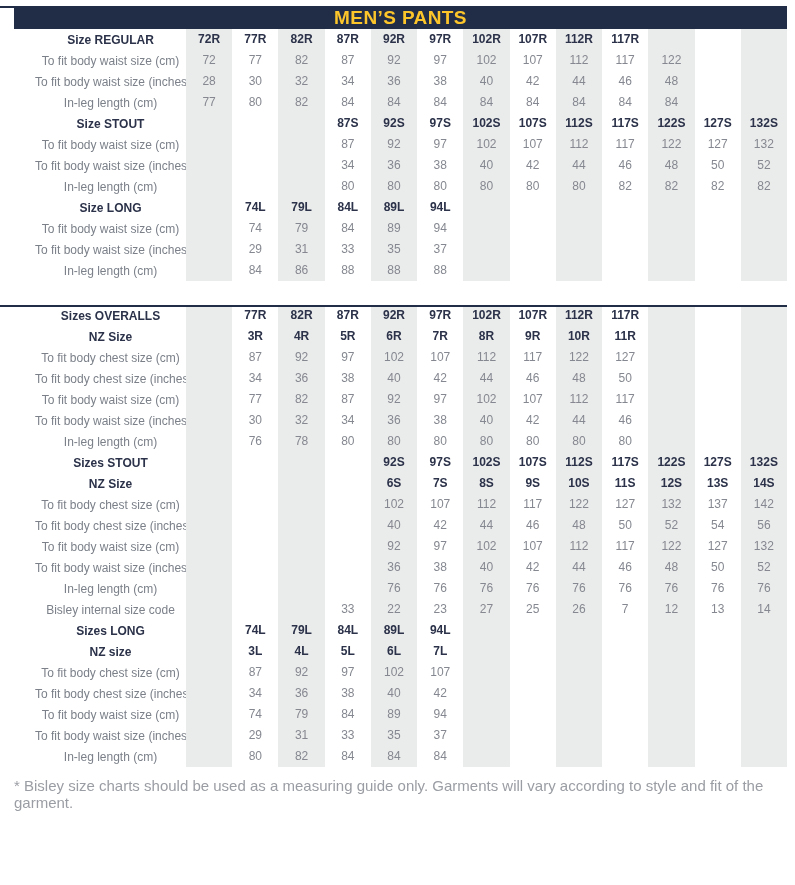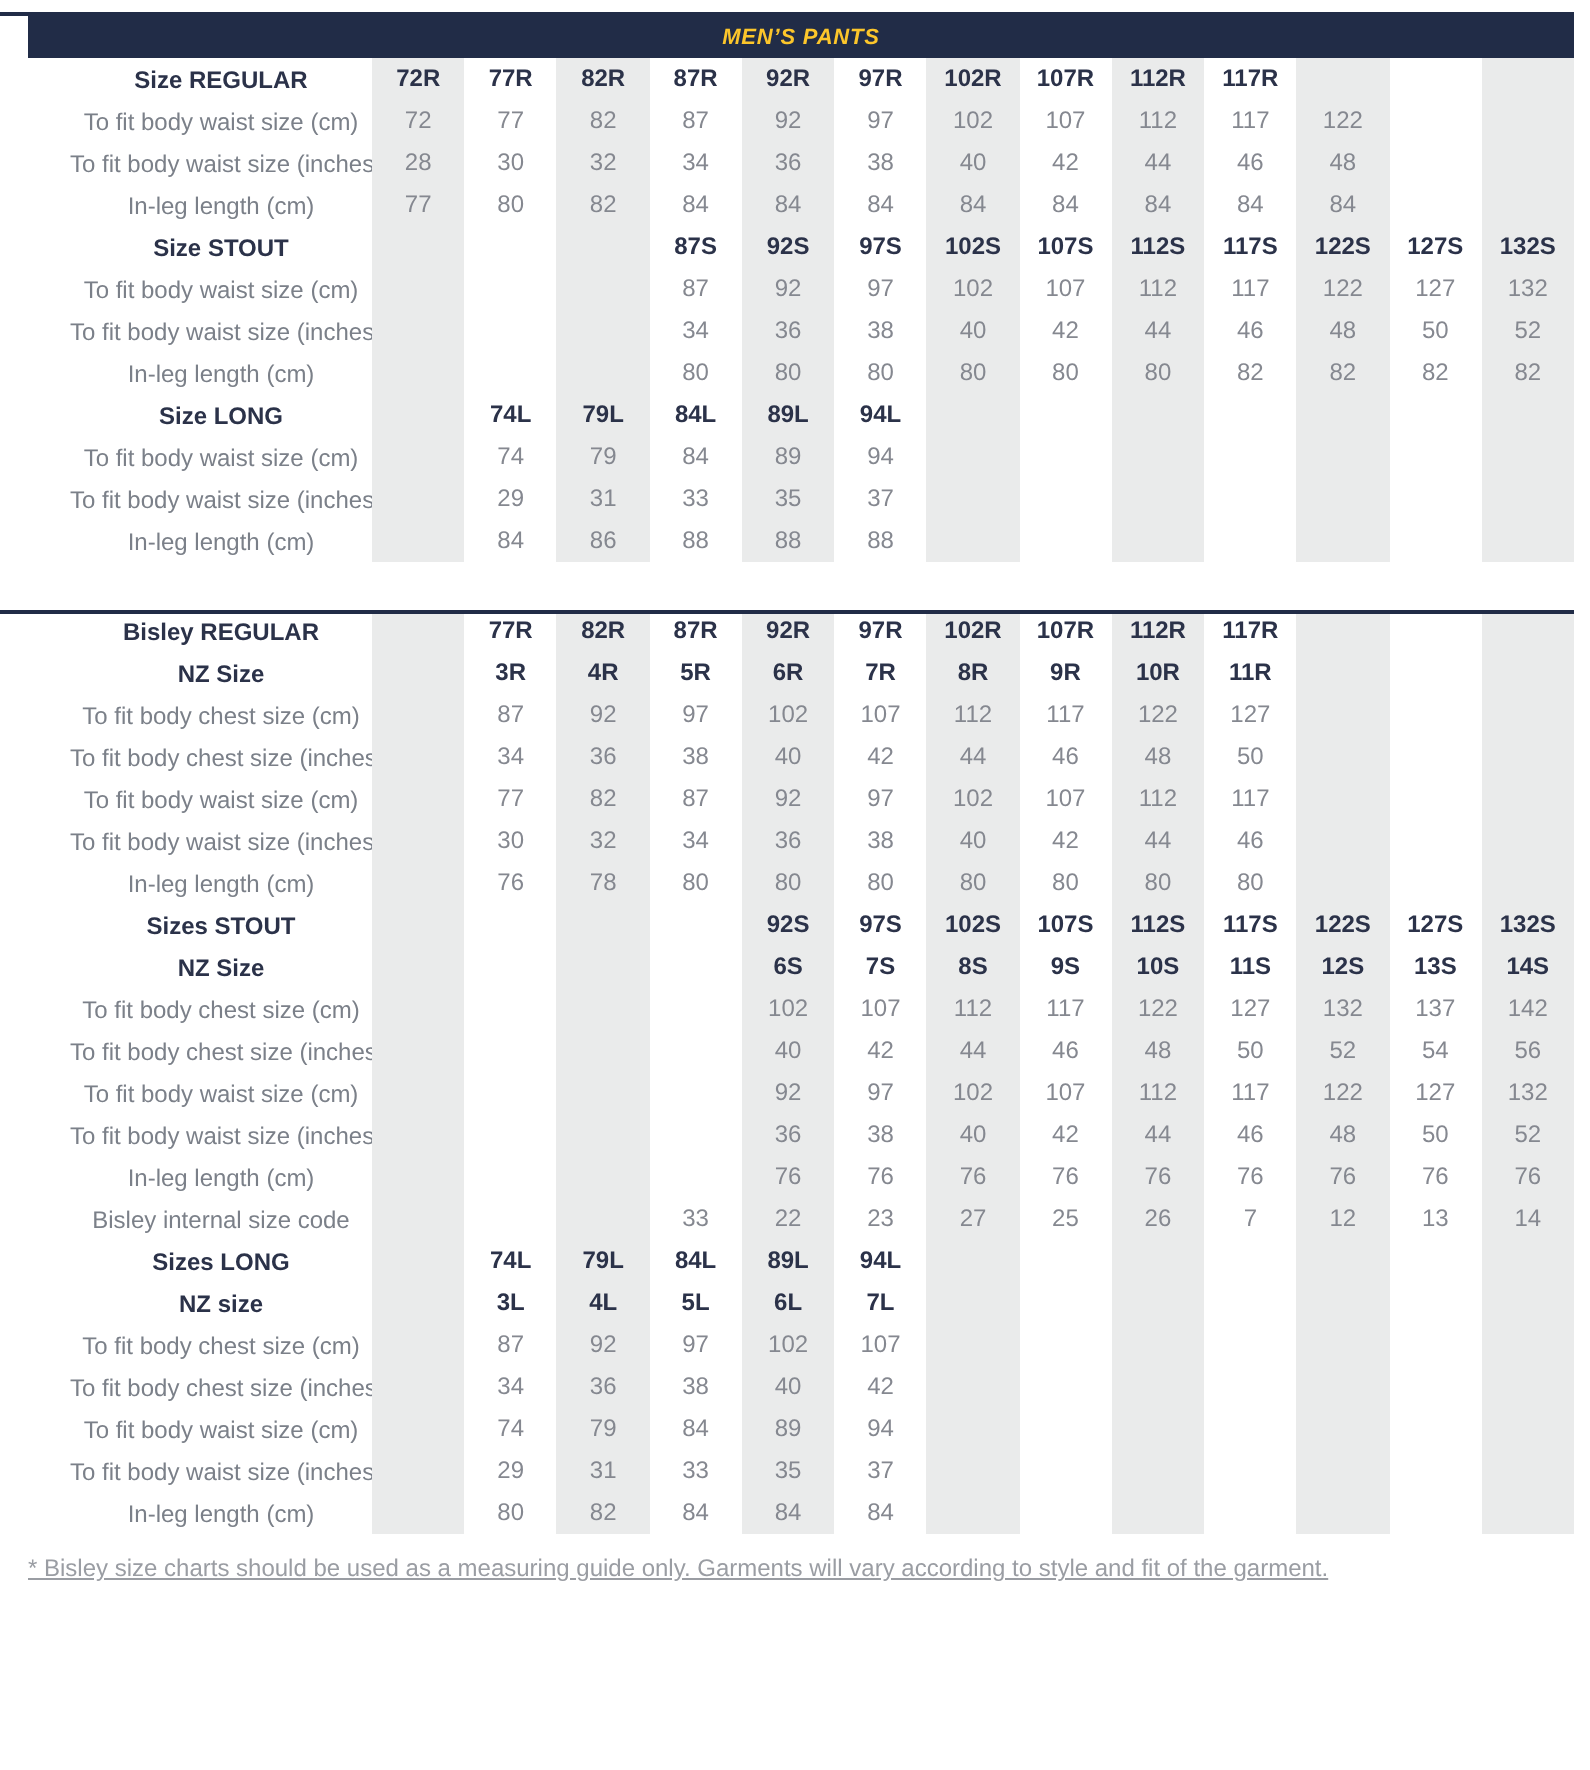--- a/index.html
+++ b/index.html
@@ -20,43 +20,42 @@
   }
   .chart{position:relative;padding-left:14px;padding-right:8px;}
   .chart-1{margin-top:6px;}
   .chart-2{margin-top:24px;}
   .topline{position:absolute;top:0;left:0;right:8px;height:2px;background:var(--navy);}
   .titlebar{
     margin-top:4px;height:23px;line-height:23px;background:var(--navy);
     text-align:center;
   }
   .titlebar span{
-    color:var(--yellow);font-weight:bold;font-size:11px;letter-spacing:.4px;font-style:italic;
+    color:var(--yellow);font-weight:bold;font-size:19px;letter-spacing:.4px;
   }
   .grid-row{
     display:grid;
     grid-template-columns:172px repeat(13,1fr);
     height:21px;align-items:center;
   }
   .lbl{
     padding-left:21px;font-size:12px;white-space:nowrap;overflow:hidden;text-align:center;
   }
   .lbl.b{color:var(--boldtext);font-weight:bold;}
   .lbl.v{color:var(--labelgray);font-weight:normal;}
   .c{
     height:21px;line-height:21px;text-align:center;font-size:12px;
     white-space:nowrap;
   }
   .c.g{background:var(--stripe);}
   .c.b{color:var(--boldtext);font-weight:bold;}
   .c.v{color:var(--graytext);font-weight:normal;}
   .footnote{
-    margin:10px 0 0 14px;font-size:12px;color:var(--foottext);
+    margin:10px 0 0 14px;font-size:15px;color:var(--foottext);
     font-weight:normal;
-    text-decoration:underline;
   }
 </style>
 </head>
 <body>
 
 <div>
 
   <section class="chart chart-1">
     <div class="topline"></div>
     <div class="titlebar">
@@ -255,21 +254,21 @@
           <div class="c v"></div>
           <div class="c g v"></div>
         </div>
       </div>
   </section>
 
   <section class="chart chart-2">
     <div class="topline"></div>
     <div>
         <div class="grid-row">
-          <div class="lbl b">Bisley REGULAR</div>
+          <div class="lbl b">Sizes OVERALLS</div>
           <div class="c g b"></div>
           <div class="c b">77R</div>
           <div class="c g b">82R</div>
           <div class="c b">87R</div>
           <div class="c g b">92R</div>
           <div class="c b">97R</div>
           <div class="c g b">102R</div>
           <div class="c b">107R</div>
           <div class="c g b">112R</div>
           <div class="c b">117R</div>

